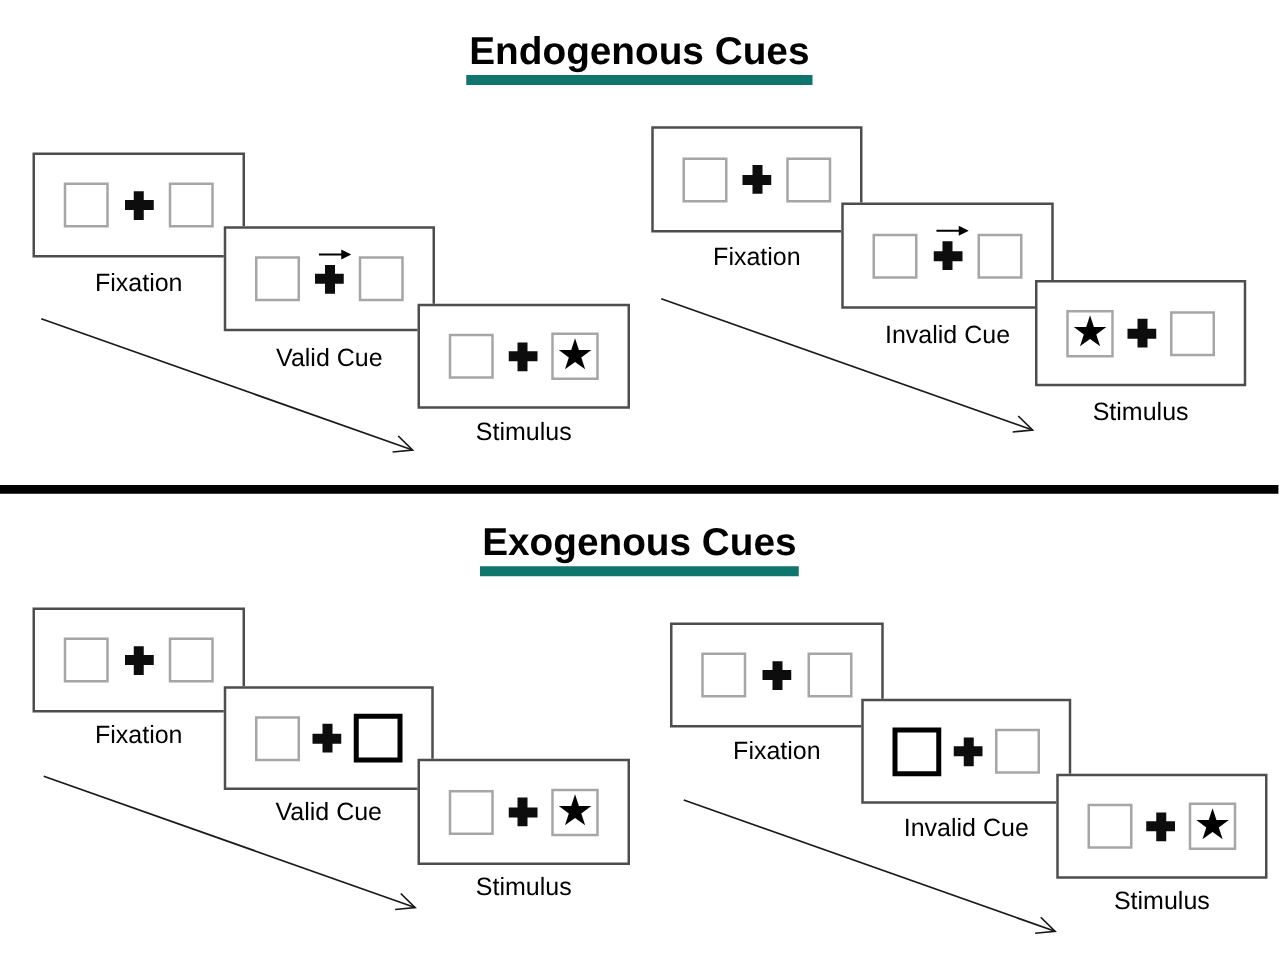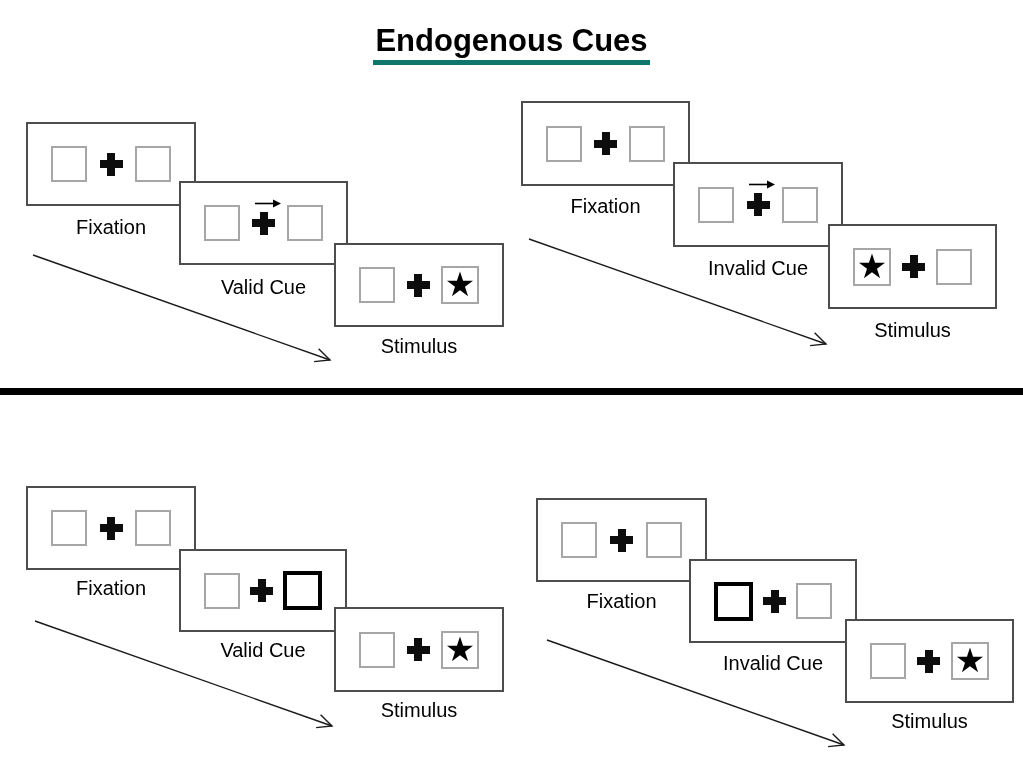--- a/index.html
+++ b/index.html
@@ -4,21 +4,21 @@
 <style>
   html,body { margin:0; padding:0; background:#fff; }
   .stage {
     position:relative; width:1023px; height:767px; background:#fff;
     font-family:"Liberation Sans", sans-serif; overflow:hidden; color:#000;
   }
   .title {
     position:absolute; left:0; width:1023px; text-align:center;
     font-weight:bold; font-size:31px; line-height:1.1; color:#000;
   }
-  .title span { display:inline-block; border-bottom:5px solid #0f766e; padding:0 2px 2px 2px; }
+  .title span { display:inline-block; border-bottom:8px solid #0f766e; padding:0 2px 2px 2px; }
   .divider { position:absolute; left:0; top:388px; width:1023px; height:7px; background:#000; }
 
   .card {
     position:absolute; background:#fff; border:2px solid #4d4d4d; box-sizing:border-box;
     display:flex; align-items:center; justify-content:space-between; padding:0 23px;
   }
   .sq {
     width:36px; height:36px; border:2px solid #a6a6a6; box-sizing:border-box;
     background:#fff; display:flex; align-items:center; justify-content:center; flex:0 0 auto;
   }
@@ -118,20 +118,23 @@
     </div>
     <div class="mid">
       <div class="plus"></div>
     </div>
     <div class="sq"></div>
   </div>
   <div class="card-label" style="left:828px; top:320px; width:169px;">Stimulus</div>
 
   <div class="divider"></div>
 
+  <div class="title" style="top:417px;">
+    <span>Exogenous Cues</span>
+  </div>
 
   <svg class="time-arrow" style="left:30px; top:614px;" width="310" height="122" viewBox="0 0 310 122">
     <line x1="5" y1="7" x2="302" y2="112" stroke="#1a1a1a" stroke-width="1.4"></line>
     <polyline points="290.6,100.8 302,112 286.1,113.6" fill="none" stroke="#1a1a1a" stroke-width="1.4"></polyline>
   </svg>
 
   <div class="card" style="left:26px; top:486px; width:170px; height:84px;">
     <div class="sq"></div>
     <div class="mid">
       <div class="plus"></div>

